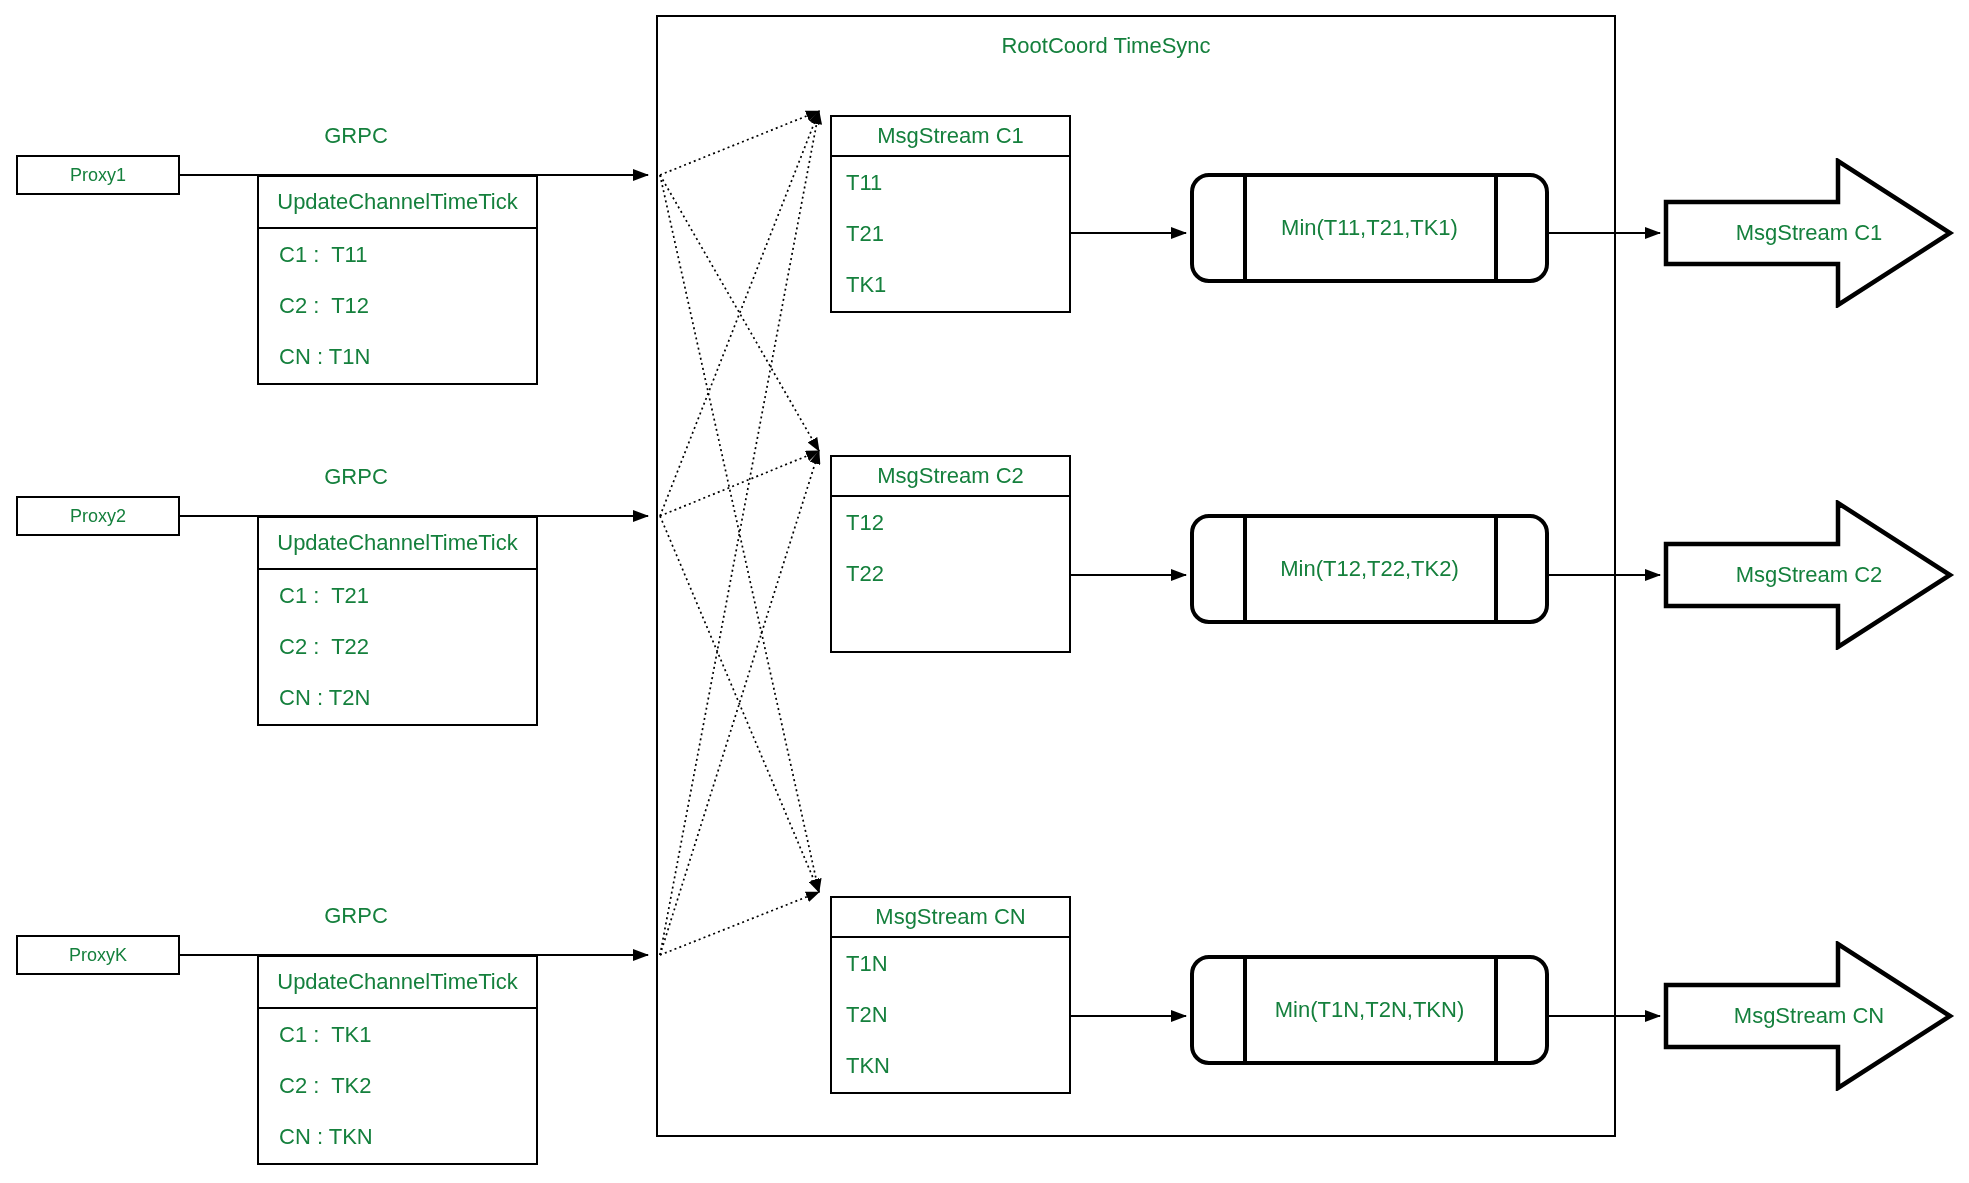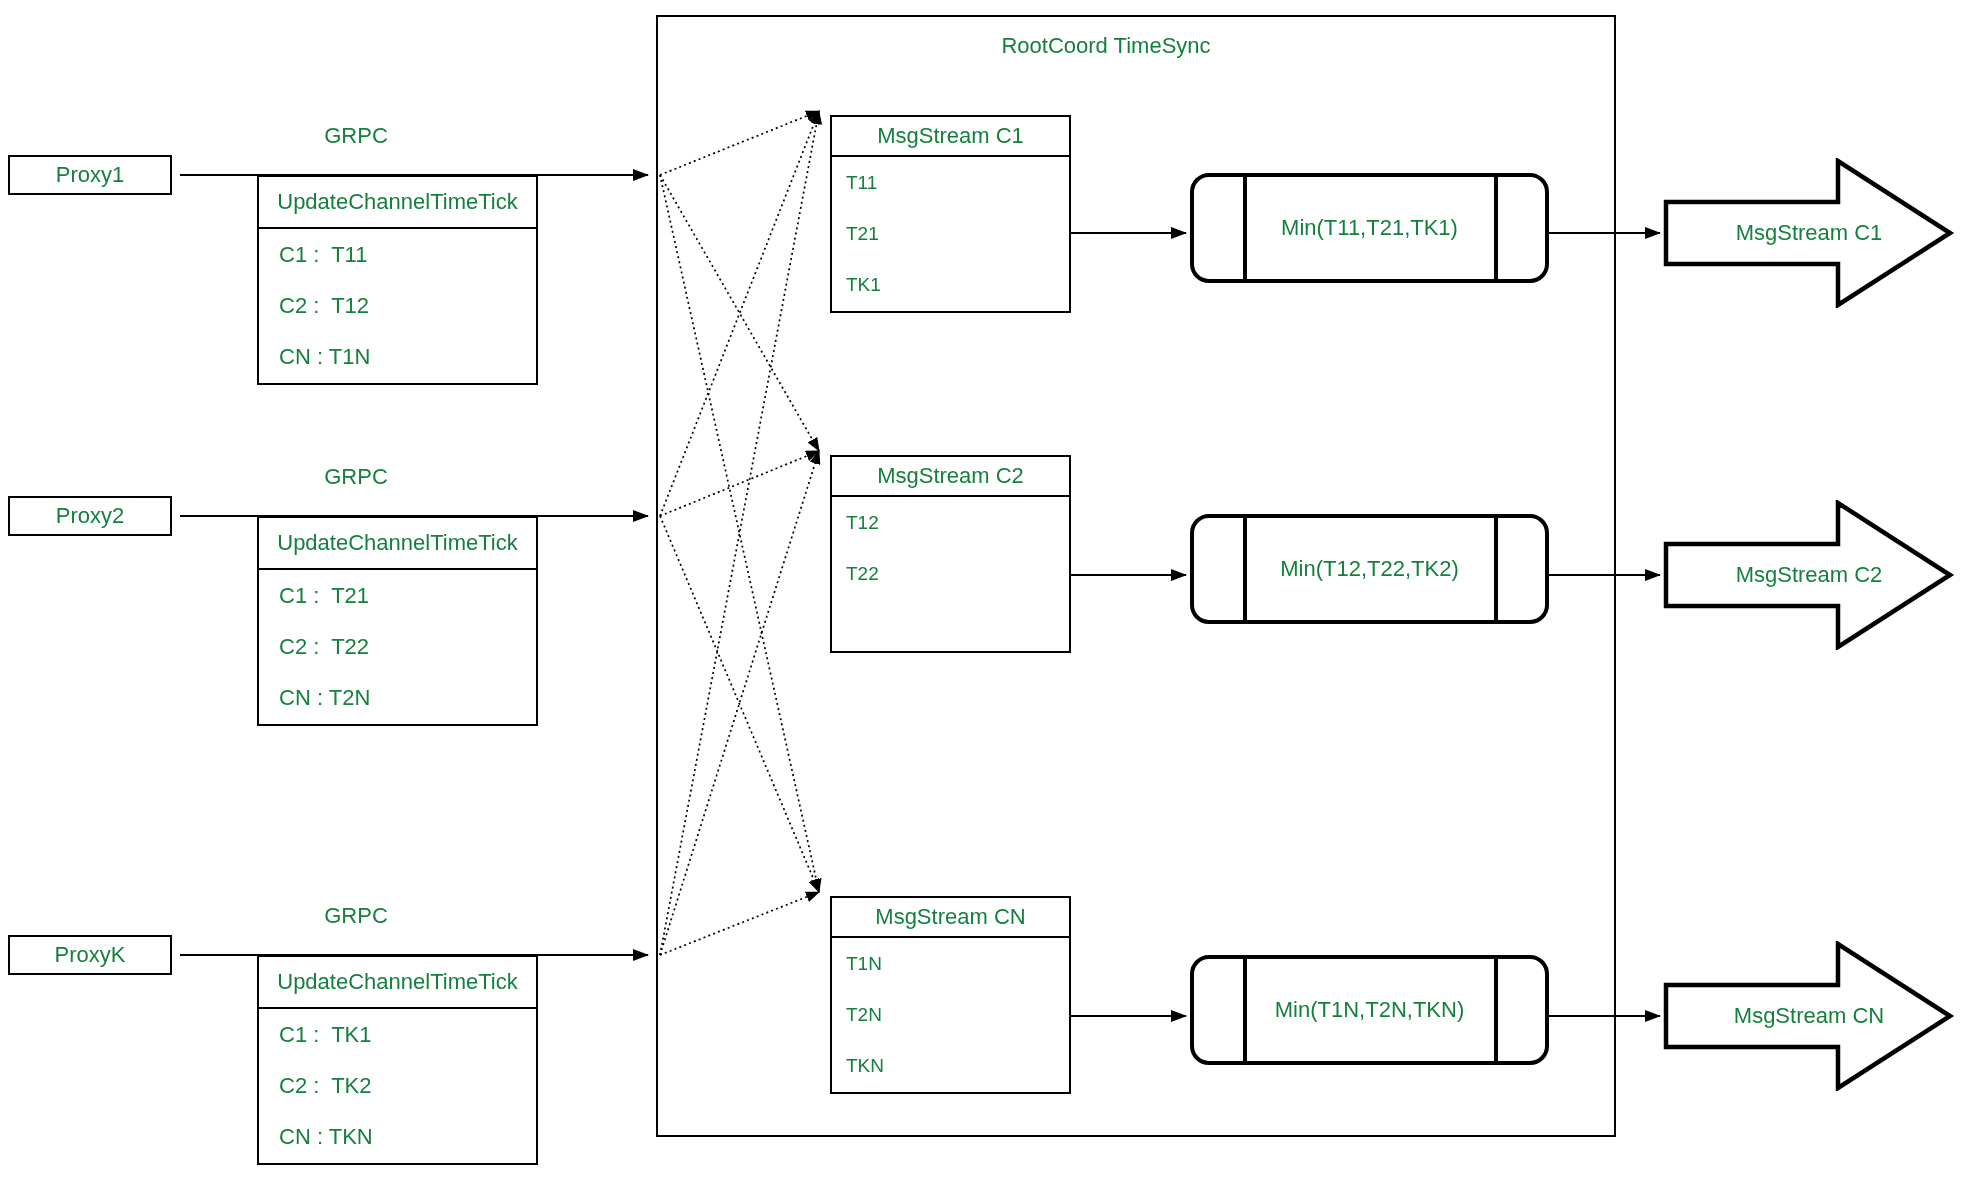--- a/index.html
+++ b/index.html
@@ -37,26 +37,26 @@
     position: absolute; left: 0; top: 0;
     z-index: 2;
     pointer-events: none;
   }
   .solid-line { stroke: #000; stroke-width: 2px; fill: none; }
   .dotted-line { stroke: #000; stroke-width: 1.7px; fill: none; stroke-dasharray: 2 3.2; }
 
   
   .proxy {
     position: absolute;
-    left: 8px;
+    left: 16px;
     width: 164px; height: 40px;
     border: 2px solid #000;
     background: #fff;
     display: flex; align-items: center; justify-content: center;
-    font-size: 22px;
+    font-size: 18px;
     z-index: 3;
   }
 
   
   .grpc {
     position: absolute;
     left: 221px;
     width: 270px; height: 28px;
     text-align: center;
     font-size: 22px; line-height: 28px;
@@ -98,21 +98,21 @@
   .st-h {
     height: 40px;
     border-bottom: 2px solid #000;
     display: flex; align-items: center; justify-content: center;
     font-size: 22px;
   }
   .st-r {
     height: 51px;
     display: flex; align-items: center;
     padding-left: 14px;
-    font-size: 19px;
+    font-size: 22px;
   }
 
   
   .minbox {
     position: absolute;
     left: 1190px;
     width: 359px; height: 110px;
     border: 4px solid #000;
     border-radius: 19px;
     background: #fff;

